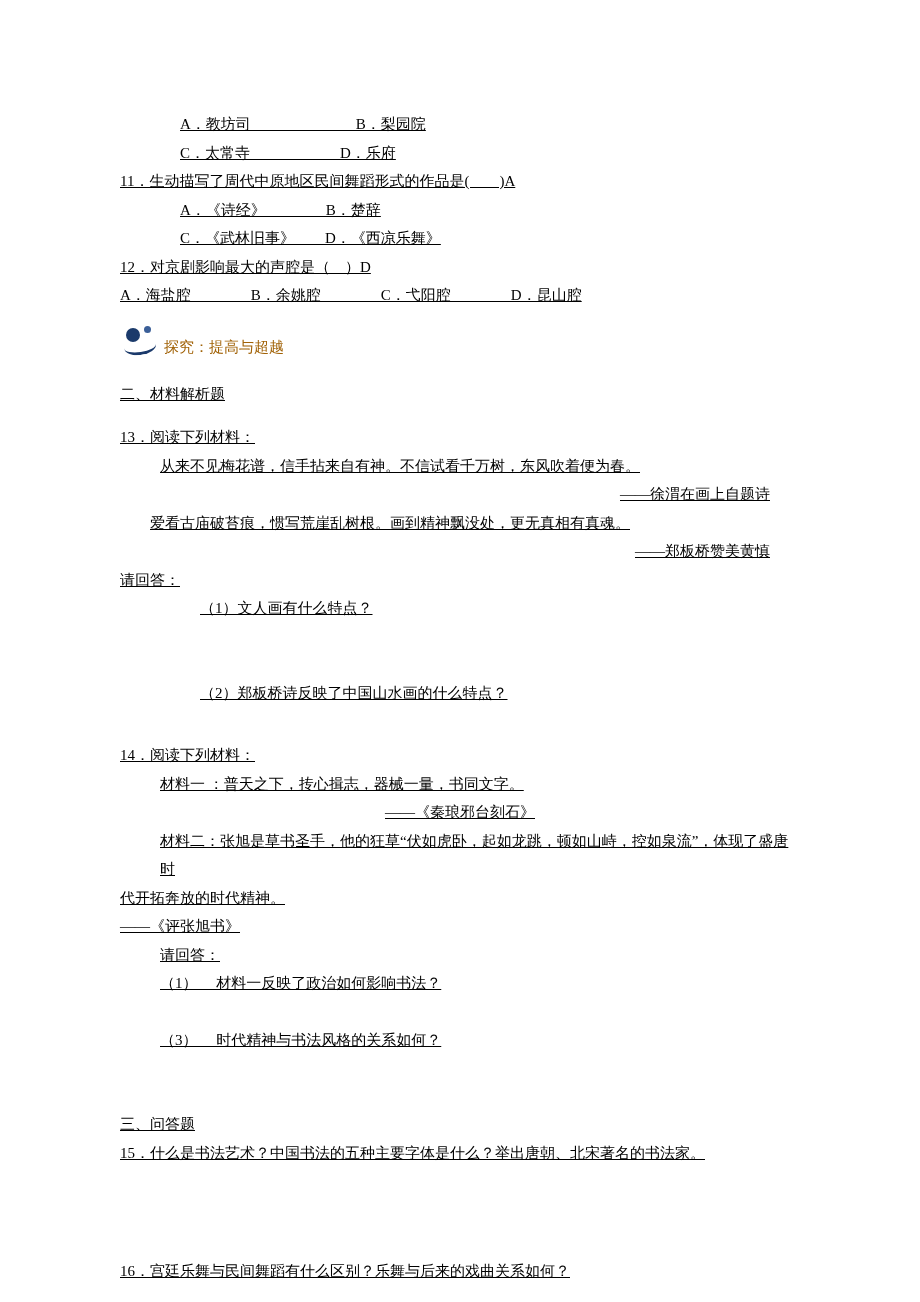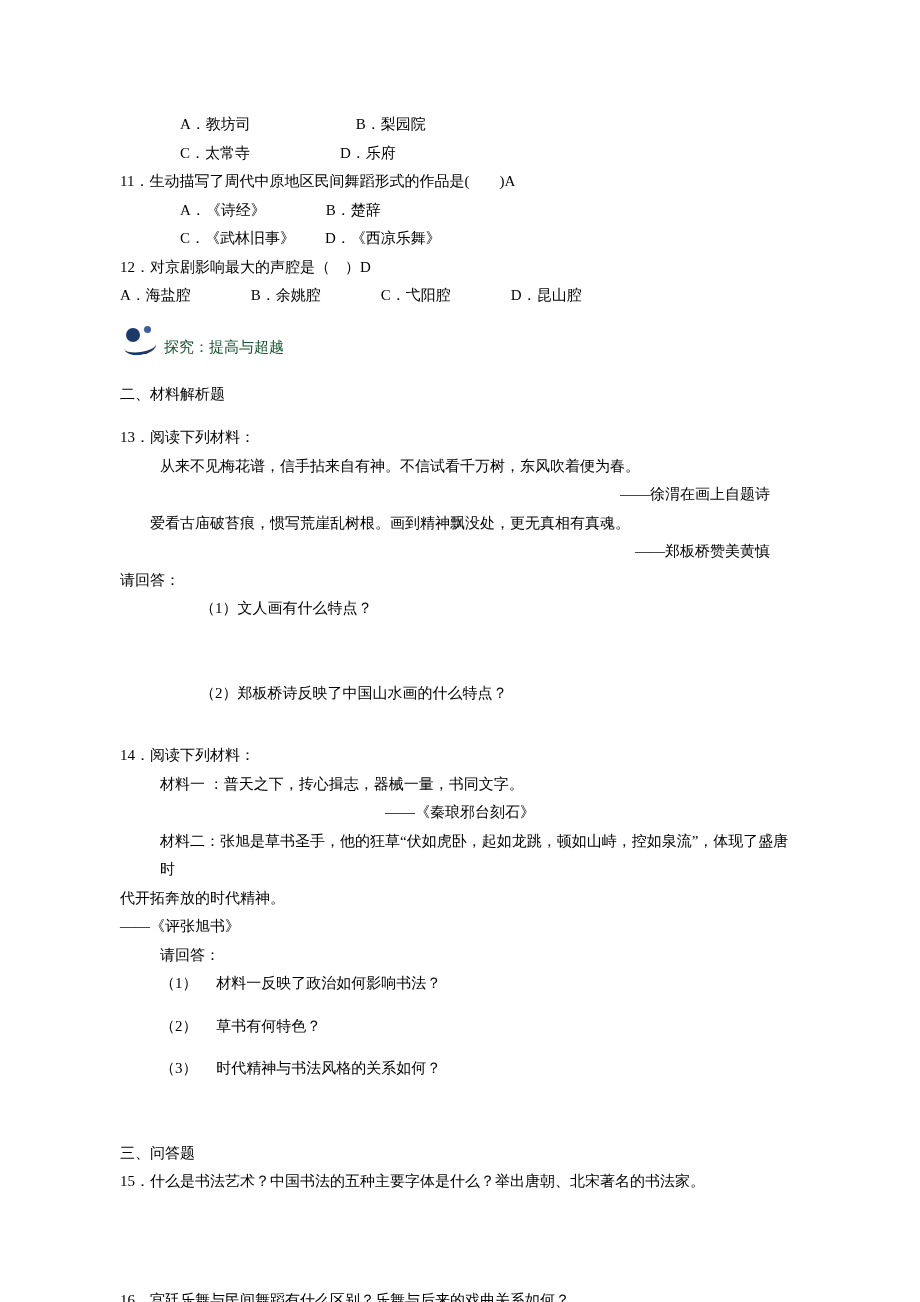--- a/index.html
+++ b/index.html
@@ -10,20 +10,21 @@
     font-size: 15px;
     color: #000;
     line-height: 1.9;
     width: 920px;
   }
   .page {
     padding: 110px 120px 60px 120px;
   }
   .line {
     display: block;
+    text-decoration: underline;
   }
   .indent-1 { padding-left: 30px; }
   .indent-1b { padding-left: 40px; }
   .indent-2 { padding-left: 60px; }
   .indent-3 { padding-left: 80px; }
   .right-align {
     text-align: right;
     padding-right: 30px;
   }
   .section-head {
@@ -48,21 +49,21 @@
   }
   .explore-icon .dot2 {
     position: absolute; width: 7px; height: 7px; border-radius: 50%;
     background: #3b5f98; left: 24px; top: 2px;
   }
   .explore-icon .swoosh {
     position: absolute; width: 32px; height: 14px; border-bottom: 3px solid #1b3a6b;
     border-radius: 0 0 50% 50%; left: 4px; top: 14px; transform: rotate(-8deg);
   }
   .red-text {
-    color: #14532d;
+    color: #a16207;
     font-weight: normal;
   }
   .blue-underline {
     color: #1d4fa6;
     text-decoration: underline;
   }
   .gap-lg { height: 56px; }
   .gap-md { height: 34px; }
   .gap-sm { height: 14px; }
   .gap-xl { height: 90px; }
@@ -106,21 +107,20 @@
 
   <span class="line">14．阅读下列材料：</span>
   <span class="line indent-1b">材料一 ：普天之下，抟心揖志，器械一量，书同文字。</span>
   <span class="line" style="text-align:center;">——《秦琅邪台刻石》</span>
   <span class="line indent-1b">材料二：张旭是草书圣手，他的狂草“伏如虎卧，起如龙跳，顿如山峙，控如泉流”，体现了盛唐时</span>
   <span class="line">代开拓奔放的时代精神。</span>
   <span class="line" style="text-align:left;">——《评张旭书》</span>
   <span class="line indent-1b">请回答：</span>
   <span class="line indent-1b">（1）　 材料一反映了政治如何影响书法？</span>
   <div class="gap-sm"></div>
-  <span class="line indent-1b">（2）　 草书有何特色？</span>
   <div class="gap-sm"></div>
   <span class="line indent-1b">（3）　 时代精神与书法风格的关系如何？</span>
 
   <div class="gap-lg"></div>
 
   <span class="line">三、问答题</span>
   <span class="line">15．什么是书法艺术？中国书法的五种主要字体是什么？举出唐朝、北宋著名的书法家。</span>
 
   <div class="gap-xl"></div>
 

